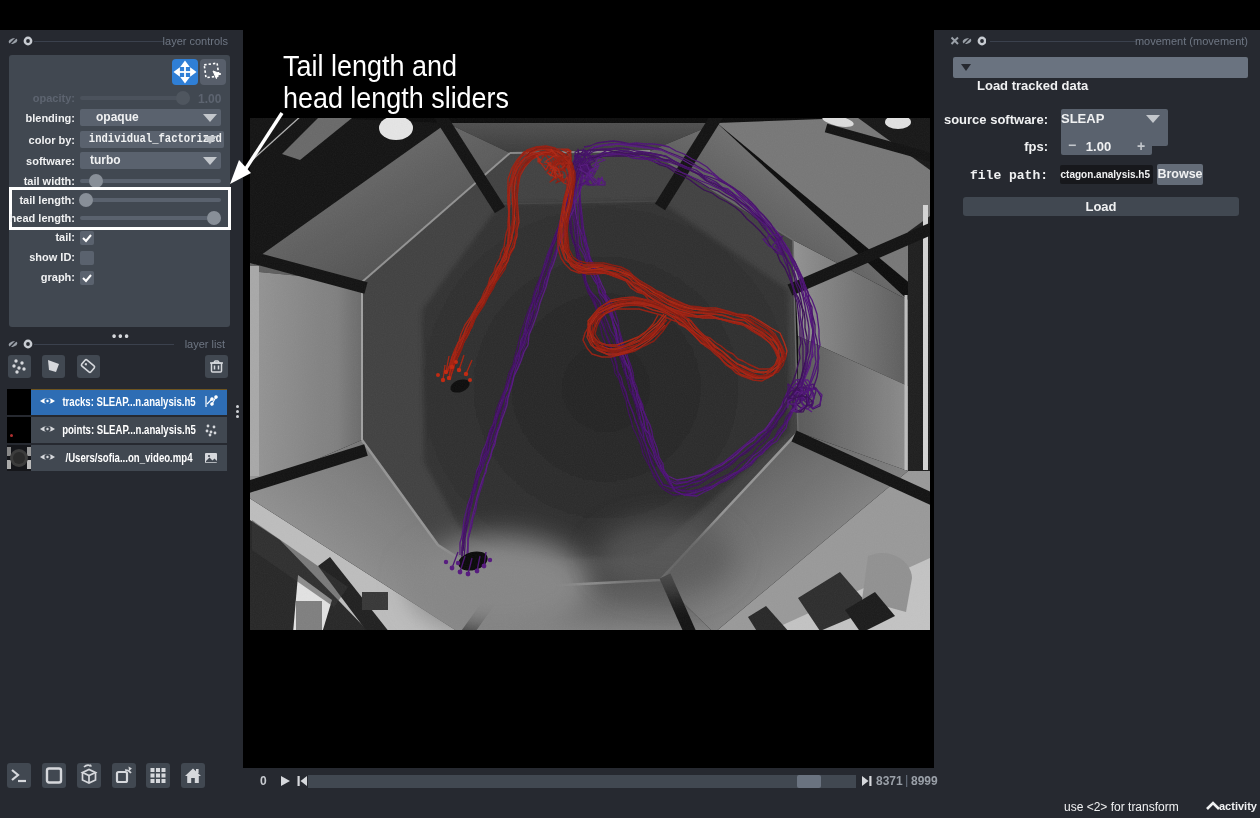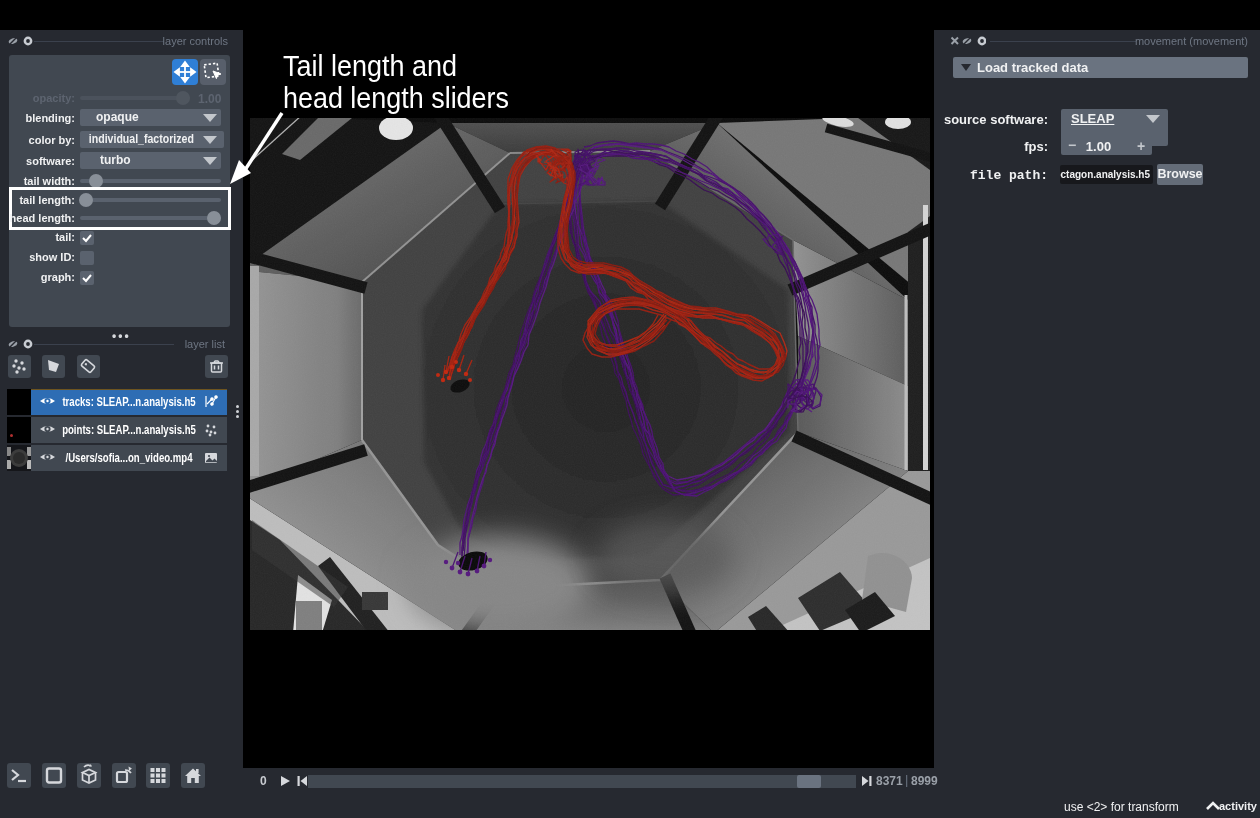--- a/index.html
+++ b/index.html
@@ -65,25 +65,25 @@
   <div class="abs lbl dim" style="left:0; top:92px; width:75px; font-weight:bold;">opacity:</div>
   <div class="track" style="left:80px; top:96px; width:110px; background:#4b525c;"></div>
   <div class="knob" style="left:176px; top:91px; background:#4f565f;"></div>
   <div class="abs dim" style="left:198px; top:92px; font-size:12px; font-weight:bold;">1.00</div>
 
   <div class="abs lbl" style="left:0; top:112px; width:75px;">blending:</div>
   <div class="abs dd" style="left:80px; top:109px; width:141px; height:17px; padding-left:16px;">opaque</div>
   <div class="tri" style="left:203px; top:114px;"></div>
 
   <div class="abs lbl" style="left:0; top:134px; width:75px;">color by:</div>
-  <div class="abs dd" style="left:80px; top:131px; width:144px; height:17px;"><span style="display:inline-block; padding-left:10px; transform:scaleX(0.88); transform-origin:0 0;">individual_factorized</span></div>
+  <div class="abs dd" style="left:80px; top:131px; width:144px; height:17px;font-family:Liberation Mono, monospace;"><span style="display:inline-block; padding-left:10px; transform:scaleX(0.88); transform-origin:0 0;">individual_factorized</span></div>
   <div class="tri" style="left:203px; top:136px;"></div>
 
   <div class="abs lbl" style="left:0; top:155px; width:75px;">software:</div>
-  <div class="abs dd" style="left:80px; top:152px; width:141px; height:17px; padding-left:20px;">turbo</div>
+  <div class="abs dd" style="left:80px; top:152px; width:141px; height:17px; padding-left:10px;">turbo</div>
   <div class="tri" style="left:203px; top:157px;"></div>
 
   <div class="abs lbl" style="left:0; top:175px; width:75px;">tail width:</div>
   <div class="track" style="left:80px; top:179px; width:141px;"></div>
   <div class="knob" style="left:89px; top:174px;"></div>
 
   <div class="abs" style="left:9px; top:187px; width:222px; height:43px; border:3px solid #fff;"></div>
 
   <div class="abs lbl" style="left:0; top:194px; width:75px;">tail length:</div>
   <div class="track" style="left:80px; top:198px; width:141px;"></div>
@@ -499,38 +499,39 @@
       <line x1="1.5" y1="8.5" x2="8.5" y2="1.5" stroke="#262930" stroke-width="1.5"></line>
       <circle cx="20" cy="5" r="4.4" fill="#c8ccd2"></circle>
       <circle cx="20" cy="5" r="1.9" fill="#262930"></circle>
     </g>
   </svg>
   <div class="abs hline" style="left:990px; top:41px; width:146px;"></div>
   <div class="abs hdrtxt" style="left:1040px; top:35px; width:208px; text-align:right;">movement (movement)</div>
 
   <div class="abs" style="left:953px; top:57px; width:295px; height:21px; background:#6a7380; border-radius:2px;"></div>
   <div class="abs" style="left:961px; top:64px; width:0; height:0; border-left:5px solid transparent; border-right:5px solid transparent; border-top:7px solid #262930;"></div>
-  <div class="abs" style="left:977px; top:60px; color:#f0f1f2; font-size:13px; font-weight:bold;">Load tracked data</div>
+  <div class="abs" style="left:977px; top:78px; color:#f0f1f2; font-size:13px; font-weight:bold;">Load tracked data</div>
 
   <div class="abs lbl" style="left:900px; top:112px; width:148px; font-size:13px;">source software:</div>
-  <div class="abs dd" style="left:1061px; top:109px; width:107px; height:37px; padding-left:10px; line-height:19px; font-size:13px;text-decoration:underline;">SLEAP</div>
+  <div class="abs dd" style="left:1061px; top:109px; width:107px; height:37px; line-height:19px; font-size:13px;">SLEAP</div>
   <div class="tri" style="left:1146px; top:115px;"></div>
 
   <div class="abs lbl" style="left:900px; top:139px; width:148px; font-size:13px;">fps:</div>
   <div class="abs" style="left:1061px; top:136px; width:91px; height:19px; background:#5a626e; border-radius:2px;"></div>
   <div class="abs" style="left:1068px; top:136px; color:#c3c7cc; font-size:14px; line-height:18px; font-weight:bold;">−</div>
   <div class="abs" style="left:1053px; top:139px; width:91px; text-align:center; color:#f0f1f2; font-size:13px; font-weight:bold;">1.00</div>
   <div class="abs" style="left:1137px; top:137px; color:#c3c7cc; font-size:14px; line-height:18px; font-weight:bold;">+</div>
 
   <div class="abs lbl" style="left:900px; top:168px; width:148px; font-size:13px;font-family:Liberation Mono, monospace;">file path:</div>
   <div class="abs" style="left:1060px; top:165px; width:93px; height:19px; background:#17181c; border-radius:2px; overflow:hidden;">
     <div style="position:absolute; right:3px; top:4px; color:#f0f1f2; font-size:10px; font-weight:bold; white-space:nowrap;">octagon.analysis.h5</div>
   </div>
   <div class="abs" style="left:1157px; top:164px; width:46px; height:21px; background:#646c78; border-radius:2px; color:#f0f1f2; font-size:12.5px; font-weight:bold; text-align:center; line-height:21px;">Browse</div>
 
+  <div class="abs" style="left:963px; top:197px; width:276px; height:19px; background:#414851; border-radius:3px; color:#f0f1f2; font-size:13px; font-weight:bold; text-align:center; line-height:19px;">Load</div>
 
   <div class="abs bg" style="left:0; top:792px; width:1260px; height:26px;"></div>
   <div class="abs" style="left:1064px; top:800px; color:#f0f1f2; font-size:12px;">use &lt;2&gt; for transform</div>
   <svg class="abs" style="left:1205px; top:800px;" width="16" height="12" viewBox="0 0 16 12">
     <path d="M2 9 L8 3 L14 9" stroke="#f0f1f2" stroke-width="2.6" fill="none"></path>
   </svg>
   <div class="abs" style="left:1219px; top:800px; color:#f0f1f2; font-size:11px; font-weight:bold;">activity</div>
 
   <div class="abs" style="left:260px; top:774px; color:#c8cbd0; font-size:12px; font-weight:bold;">0</div>
   <svg class="abs" style="left:277px; top:773px;" width="16" height="16" viewBox="0 0 16 16">

